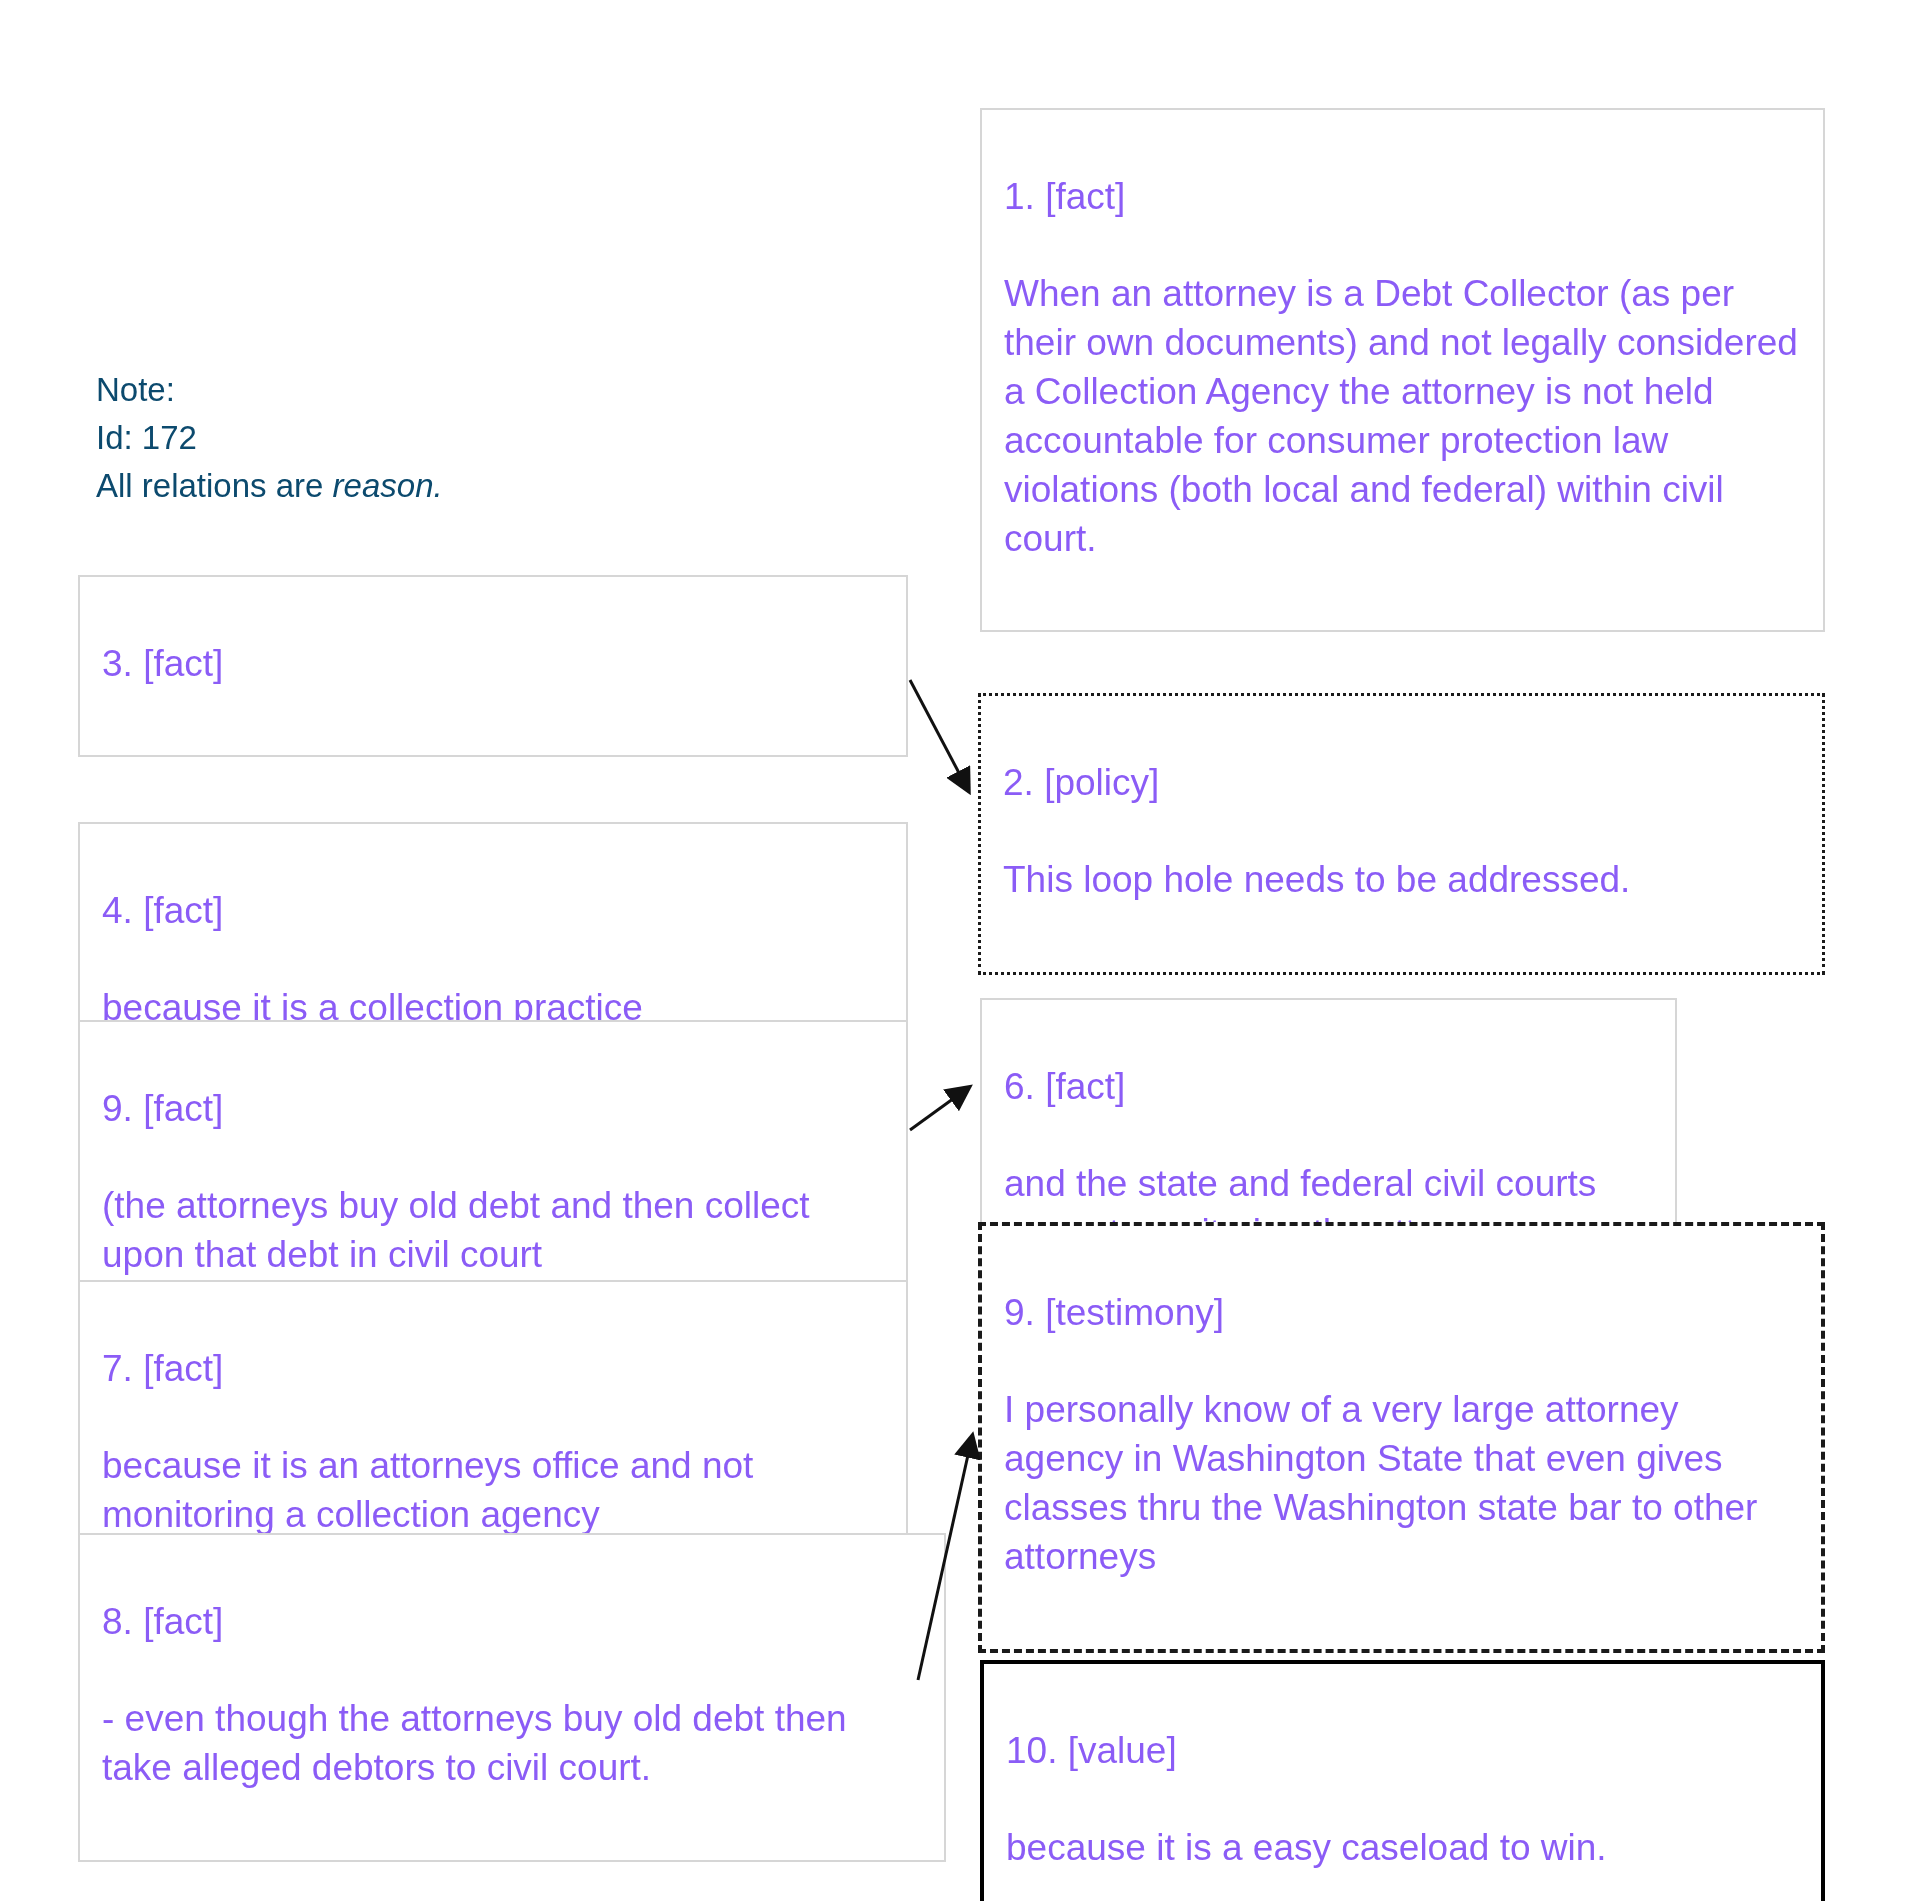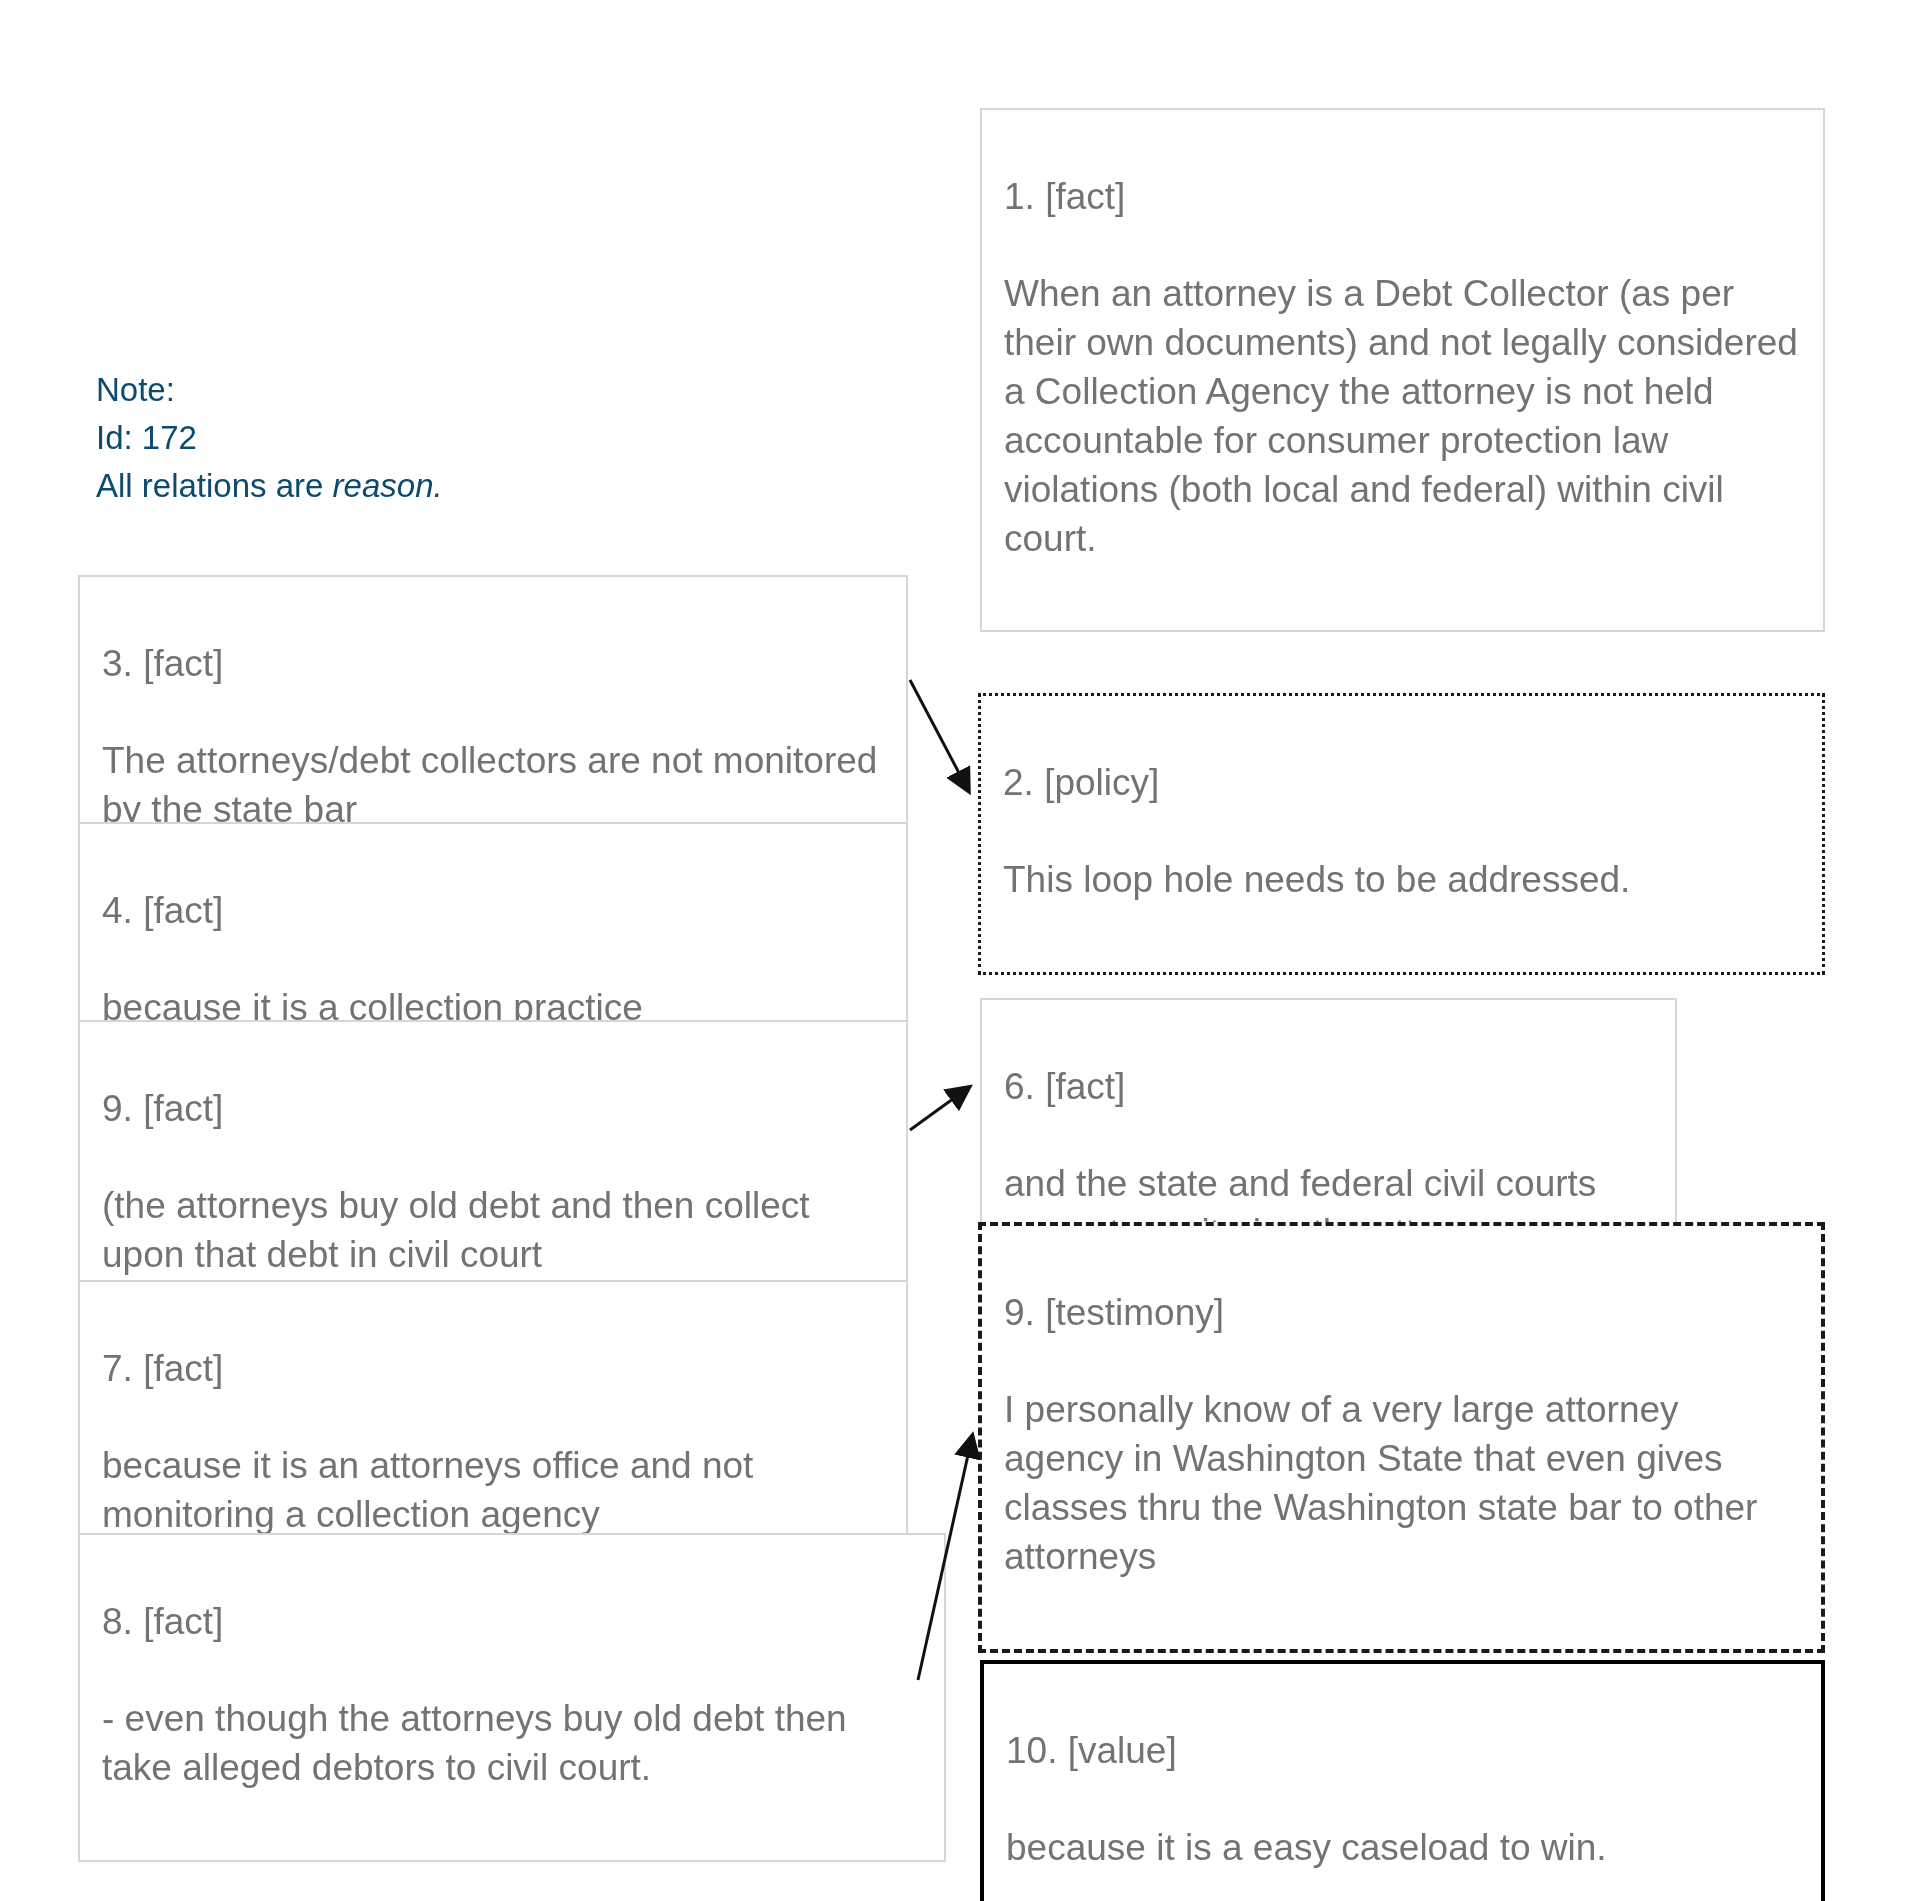--- a/index.html
+++ b/index.html
@@ -18,21 +18,21 @@
     background: #ffffff;
     overflow: hidden;
   }
   .node {
     position: absolute;
     box-sizing: border-box;
     background: #ffffff;
     padding: 14px 22px 18px 22px;
     line-height: 1.32;
     font-size: 37px;
-    color: #737373;
+    color: #8b5cf6;
     white-space: pre-line;
   }
   .node .node-head {
     display: block;
   }
   .node .node-body {
     display: block;
     white-space: pre-line;
   }
   .border-thin-light {
@@ -83,21 +83,20 @@
     <span class="node-body">When an attorney is a Debt Collector (as per their own documents) and not legally considered a Collection Agency the attorney is not held accountable for consumer protection law violations (both local and federal) within civil court.</span>
   </div>
 
   <div class="node border-dotted" id="node-2" style="left:978px; top:693px; width:847px;">
     <span class="node-head">2. [policy]</span>
     <span class="node-body">This loop hole needs to be addressed.</span>
   </div>
 
   <div class="node border-thin-light" id="node-3" style="left:78px; top:575px; width:830px;">
     <span class="node-head">3. [fact]</span>
-    <span class="node-body">The attorneys/debt collectors are not monitored by the state bar</span>
   </div>
 
   <div class="node border-thin-light" id="node-4" style="left:78px; top:822px; width:830px;padding-left:22px;">
     <span class="node-head">4. [fact]</span>
     <span class="node-body">because it is a collection practice</span>
   </div>
 
   <div class="node border-thin-light" id="node-5" style="left:78px; top:1020px; width:830px;">
     <span class="node-head">9. [fact]</span>
     <span class="node-body">(the attorneys buy old debt and then collect upon that debt in civil court</span>

